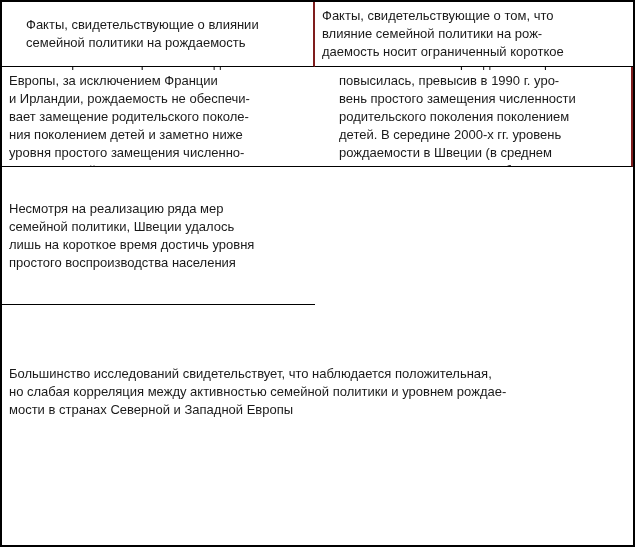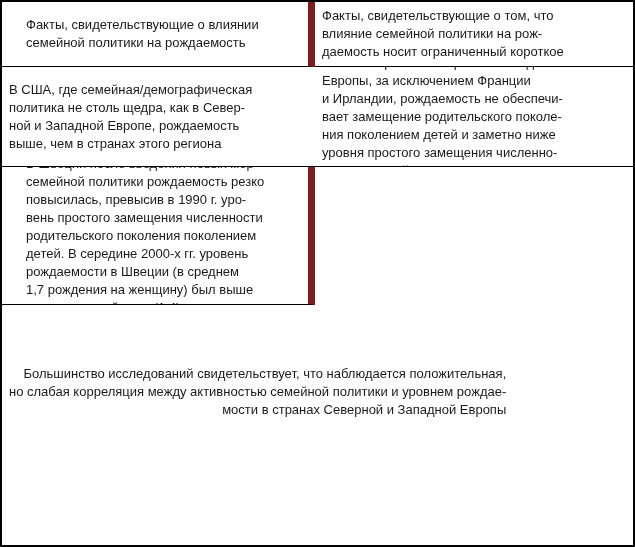--- a/index.html
+++ b/index.html
@@ -25,64 +25,63 @@
     align-items: center;
     white-space: pre-line;
     font-family: "Liberation Sans", "DejaVu Sans", sans-serif;
     font-size: 13px;
     line-height: 18px;
     color: #1a1a1a;
     overflow: hidden;
     text-align: left;
   }
   .col-left {
-    border-right: 7px solid #7f1d1d;
+    border-right: 2px solid #7f1d1d;
     padding-left: 24px;
   }
   .footer-cell {
     grid-column: 1 / -1;
     border-bottom: none;
-    text-align: right;
   }
 </style>
 </head>
 <body>
 
 <div class="comparison-table">
 
   <div class="cell col-left">Факты, свидетельствующие о влиянии
 семейной политики на рождаемость</div>
 
   <div class="cell">Факты, свидетельствующие о том, что
 влияние семейной политики на рож-
 даемость носит ограниченный короткое</div>
 
 
-  <div class="cell">В США, где семейная/демографическая
-политика не столь щедра, как в Север-
-ной и Западной Европе, рождаемость
-выше, чем в странах этого региона</div>
 
 
   <div class="cell">Во всех странах Северной и Западной
 Европы, за исключением Франции
 и Ирландии, рождаемость не обеспечи-
 вает замещение родительского поколе-
 ния поколением детей и заметно ниже
 уровня простого замещения численно-
 сти поколений</div>
 
   <div class="cell col-left">В Швеции после введения новых мер
 семейной политики рождаемость резко
 повысилась, превысив в 1990 г. уро-
 вень простого замещения численности
 родительского поколения поколением
 детей. В середине 2000-х гг. уровень
 рождаемости в Швеции (в среднем
 1,7 рождения на женщину) был выше
 среднеевропейского (1,4)</div>
 
+  <div class="cell">Несмотря на реализацию ряда мер
+семейной политики, Швеции удалось
+лишь на короткое время достичь уровня
+простого воспроизводства населения</div>
 
   <div class="cell footer-cell">Большинство исследований свидетельствует, что наблюдается положительная,
 но слабая корреляция между активностью семейной политики и уровнем рождае-
 мости в странах Северной и Западной Европы</div>
 
 </div>
 
 </body></html>

